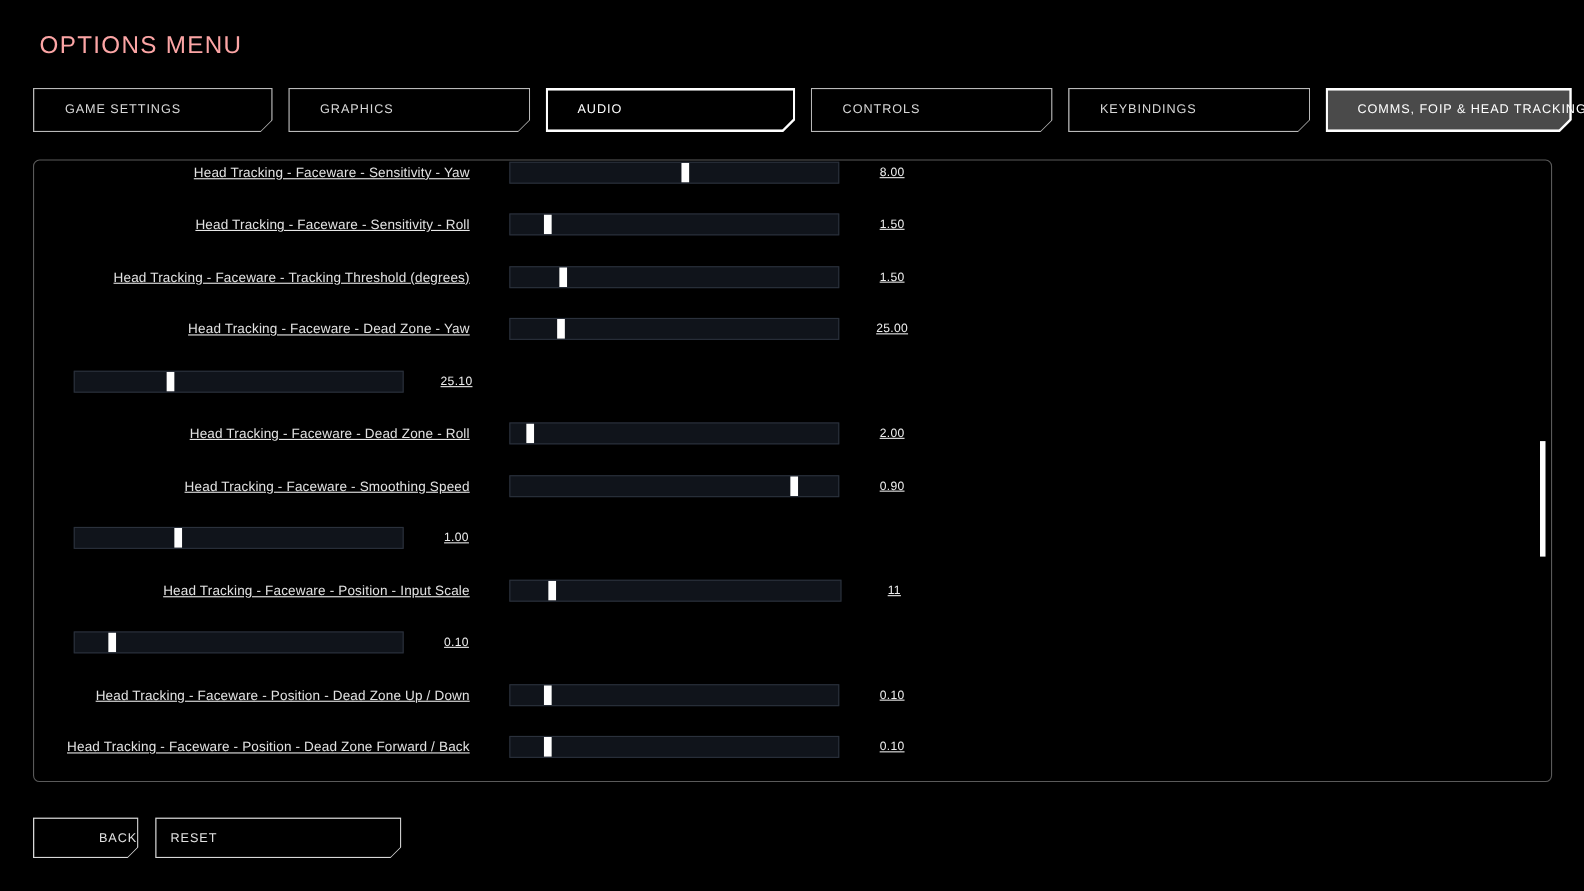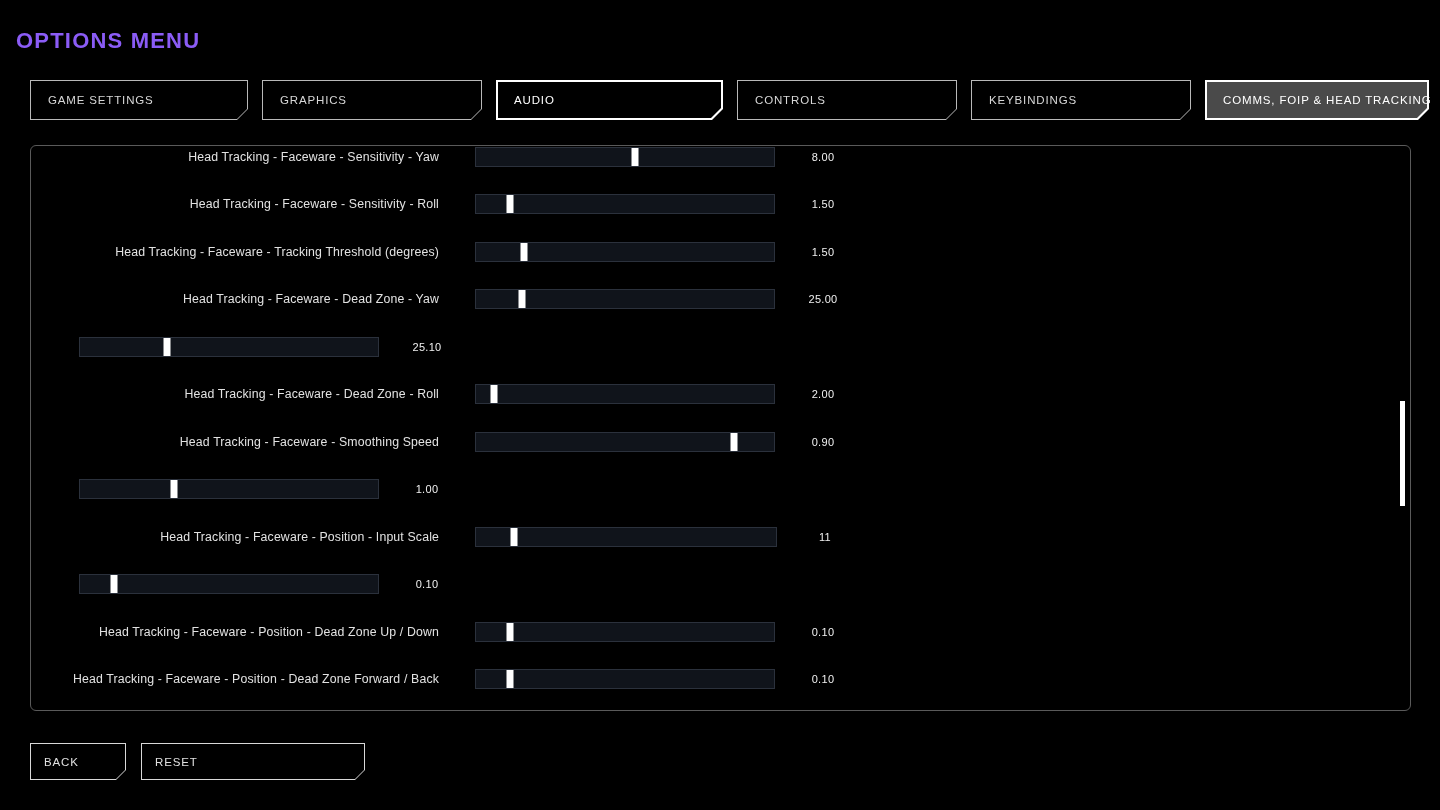--- a/index.html
+++ b/index.html
@@ -14,47 +14,47 @@
 
   body {
     font-family: "Liberation Sans", "DejaVu Sans", sans-serif;
     color: #e8e8e8;
     position: relative;
   }
 
   
   #page-title {
     position: absolute;
-    left: 16px;
+    left: 36px;
     top: 26px;
     font-size: 22px;
     letter-spacing: 1.2px;
-    color: #8b5cf6;
-    font-weight: 700;
+    color: #fca5a5;
+    font-weight: 400;
     line-height: 30px;
     text-transform: uppercase;
   }
 
   
   #tab-bar {
     position: absolute;
     left: 30px;
     top: 80px;
     height: 40px;
     display: flex;
     gap: 0px;
   }
 
   .tab {
     position: relative;
     height: 40px;
     margin-right: 14px;
     background: transparent;
     border: none;
-    padding: 4px;
+    padding: 15px;
     cursor: pointer;
     display: flex;
     align-items: center;
   }
   .tab .tab-border {
     position: absolute;
     inset: 0;
     clip-path: polygon(0 0, 100% 0, 100% calc(100% - 11px), calc(100% - 11px) 100%, 0 100%);
     background: #b9b9b9;
   }
@@ -94,23 +94,24 @@
     width: 1381px;
     height: 566px;
     border: 1px solid #5a5a5a;
     border-radius: 6px;
     background: #000000;
     overflow: hidden;
   }
 
   #settings-list {
     position: absolute;
-    left: 12px;
+    left: 0;
     top: -13px;  
     width: 100%;
+    text-decoration: underline;
   }
 
   .setting-row {
     position: relative;
     height: 47.5px;
     display: flex;
     align-items: center;
   }
 
   .setting-label {
@@ -362,21 +363,21 @@
         </div>
         <div class="setting-value">0.10</div>
       </div>
     </div>
   <div id="scrollbar-track">
     <div id="scrollbar-thumb" style="top: 251px; height: 105px;"></div>
   </div>
 </div>
 
 <div id="footer-buttons">
-    <div class="footer-btn" style="width: 96px;">
+    <div class="footer-btn" style="width: 96px; padding-left: 46px;">
       <div class="btn-border"></div>
       <div class="btn-inner"></div>
       <span class="btn-label">BACK</span>
     </div>
     <div class="footer-btn" style="width: 224px;">
       <div class="btn-border"></div>
       <div class="btn-inner"></div>
       <span class="btn-label">RESET</span>
     </div>
   </div>

